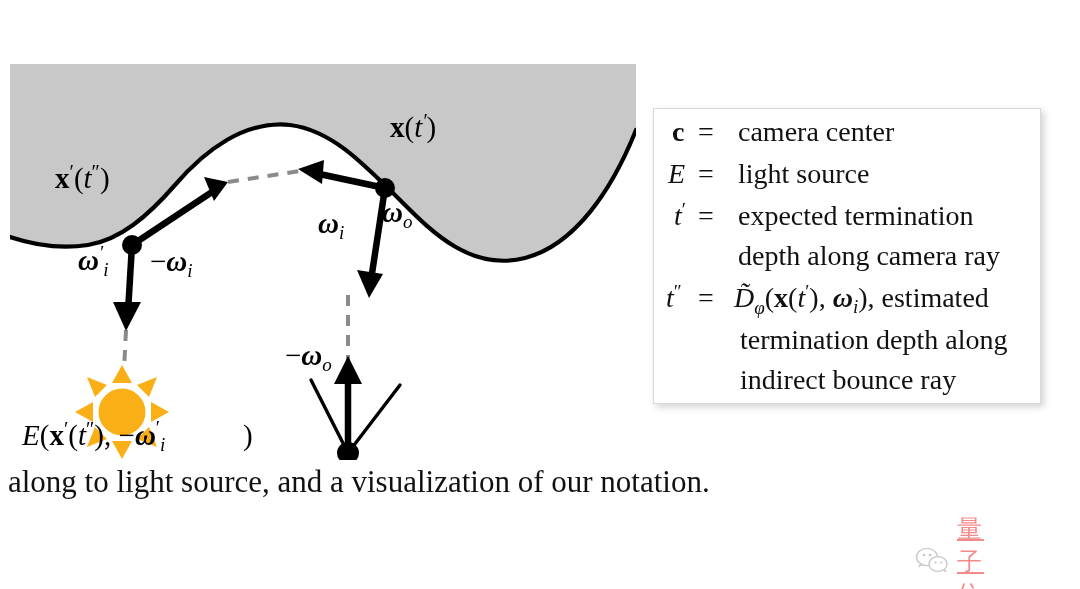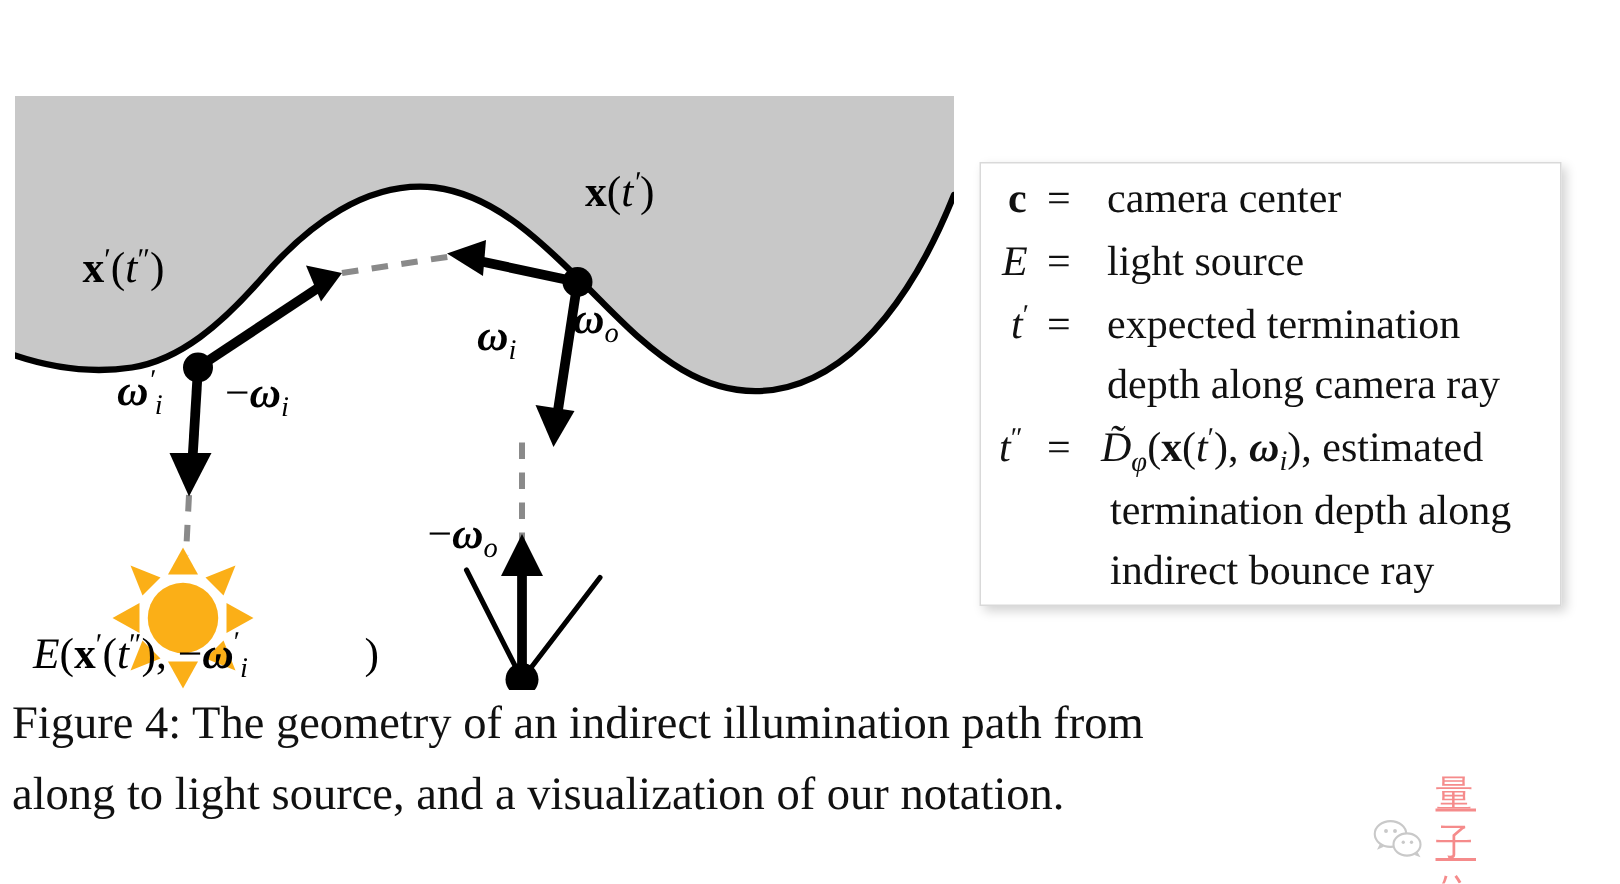--- a/index.html
+++ b/index.html
@@ -272,21 +272,20 @@
         <text x="80" y="198" font-family="'Liberation Serif', serif" font-size="28" fill="#111">
           <tspan font-style="italic">D̃</tspan><tspan font-size="19" dy="7" font-style="italic">φ</tspan><tspan dy="-7">(</tspan><tspan font-weight="bold">x</tspan><tspan>(</tspan><tspan font-style="italic">t</tspan><tspan dy="-9" font-size="19">′</tspan><tspan dy="9">)</tspan><tspan>, </tspan><tspan font-weight="bold" font-style="italic">ω</tspan><tspan font-size="19" dy="6" font-style="italic">i</tspan><tspan dy="-6">)</tspan><tspan>, estimated</tspan>
         </text>
         <text x="86" y="240" font-family="'Liberation Serif', serif" font-size="28" fill="#111">termination depth along</text>
         <text x="86" y="280" font-family="'Liberation Serif', serif" font-size="28" fill="#111">indirect bounce ray</text>
       </g>
     </svg>
   </div>
 
   <div id="caption">
-    <span class="cap-line">Figure 4:   The geometry of an indirect illumination path from</span>
     <span class="cap-line">along to light source, and a visualization of our notation.</span>
   </div>
 
   <div id="watermark">
     <span>
       <svg width="34" height="30" viewBox="0 0 34 30" xmlns="http://www.w3.org/2000/svg">
         <g fill="none" stroke="#a8a8a8" stroke-width="1.4">
           <ellipse cx="12" cy="12" rx="10.5" ry="8.6"></ellipse>
           <ellipse cx="23" cy="19" rx="9" ry="7.4" fill="#ffffff"></ellipse>
         </g>

